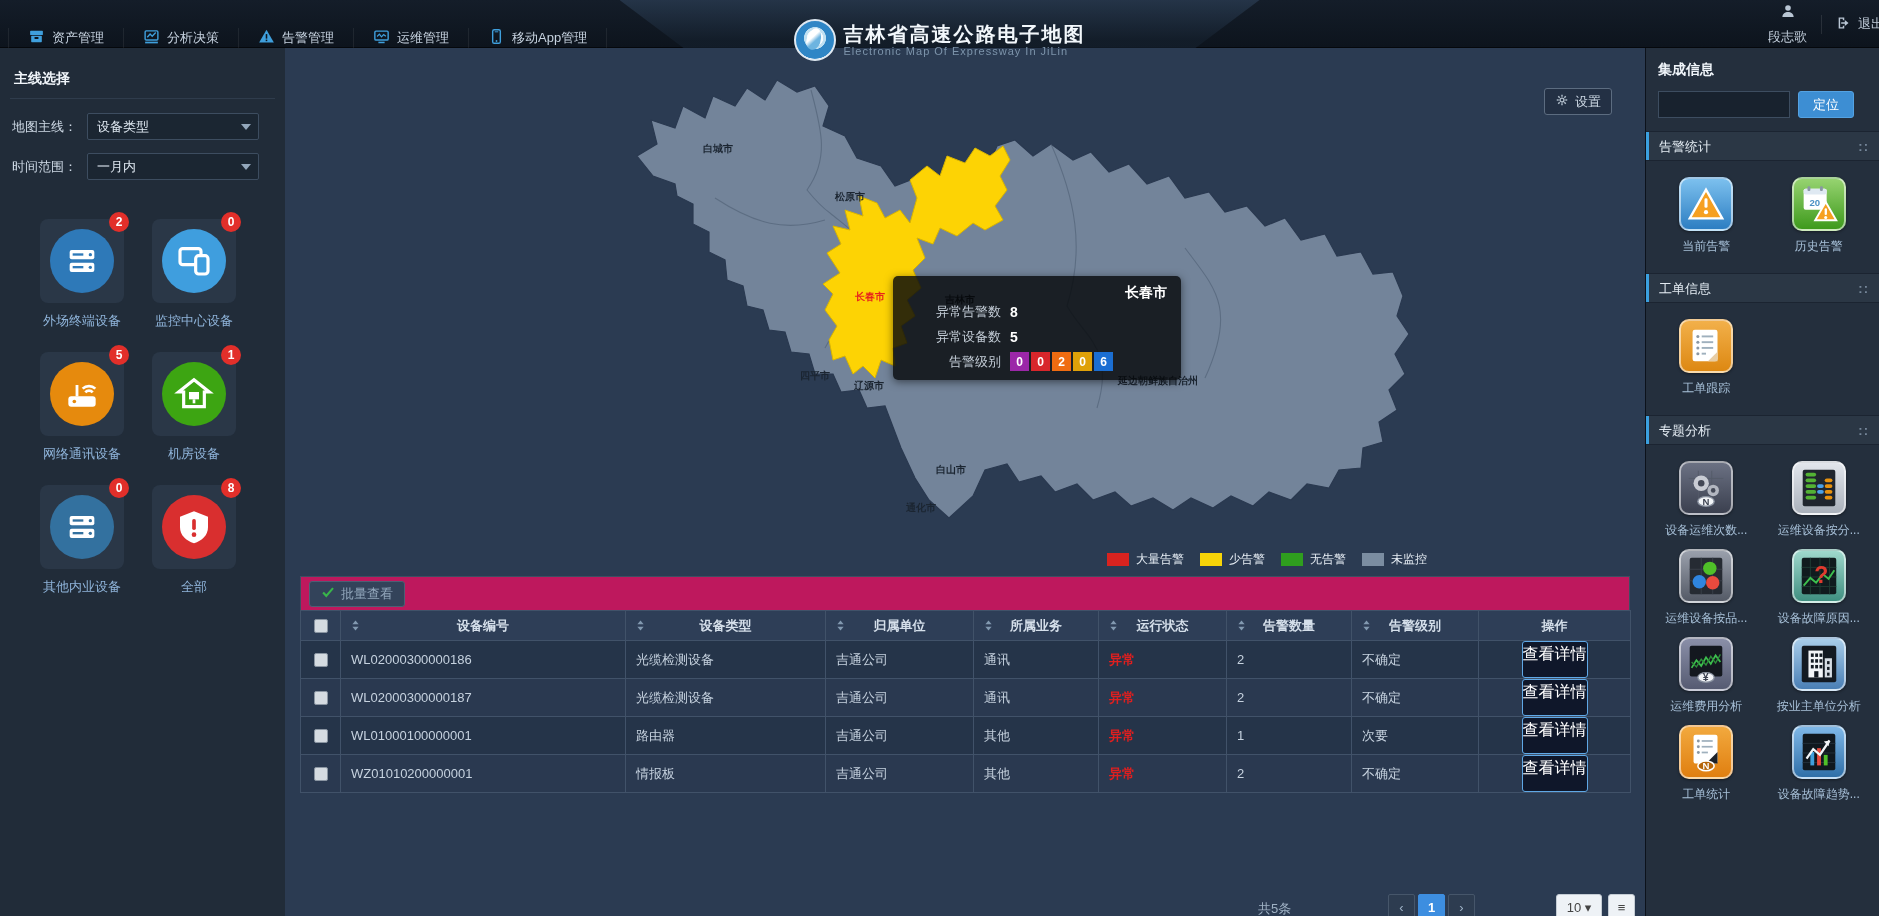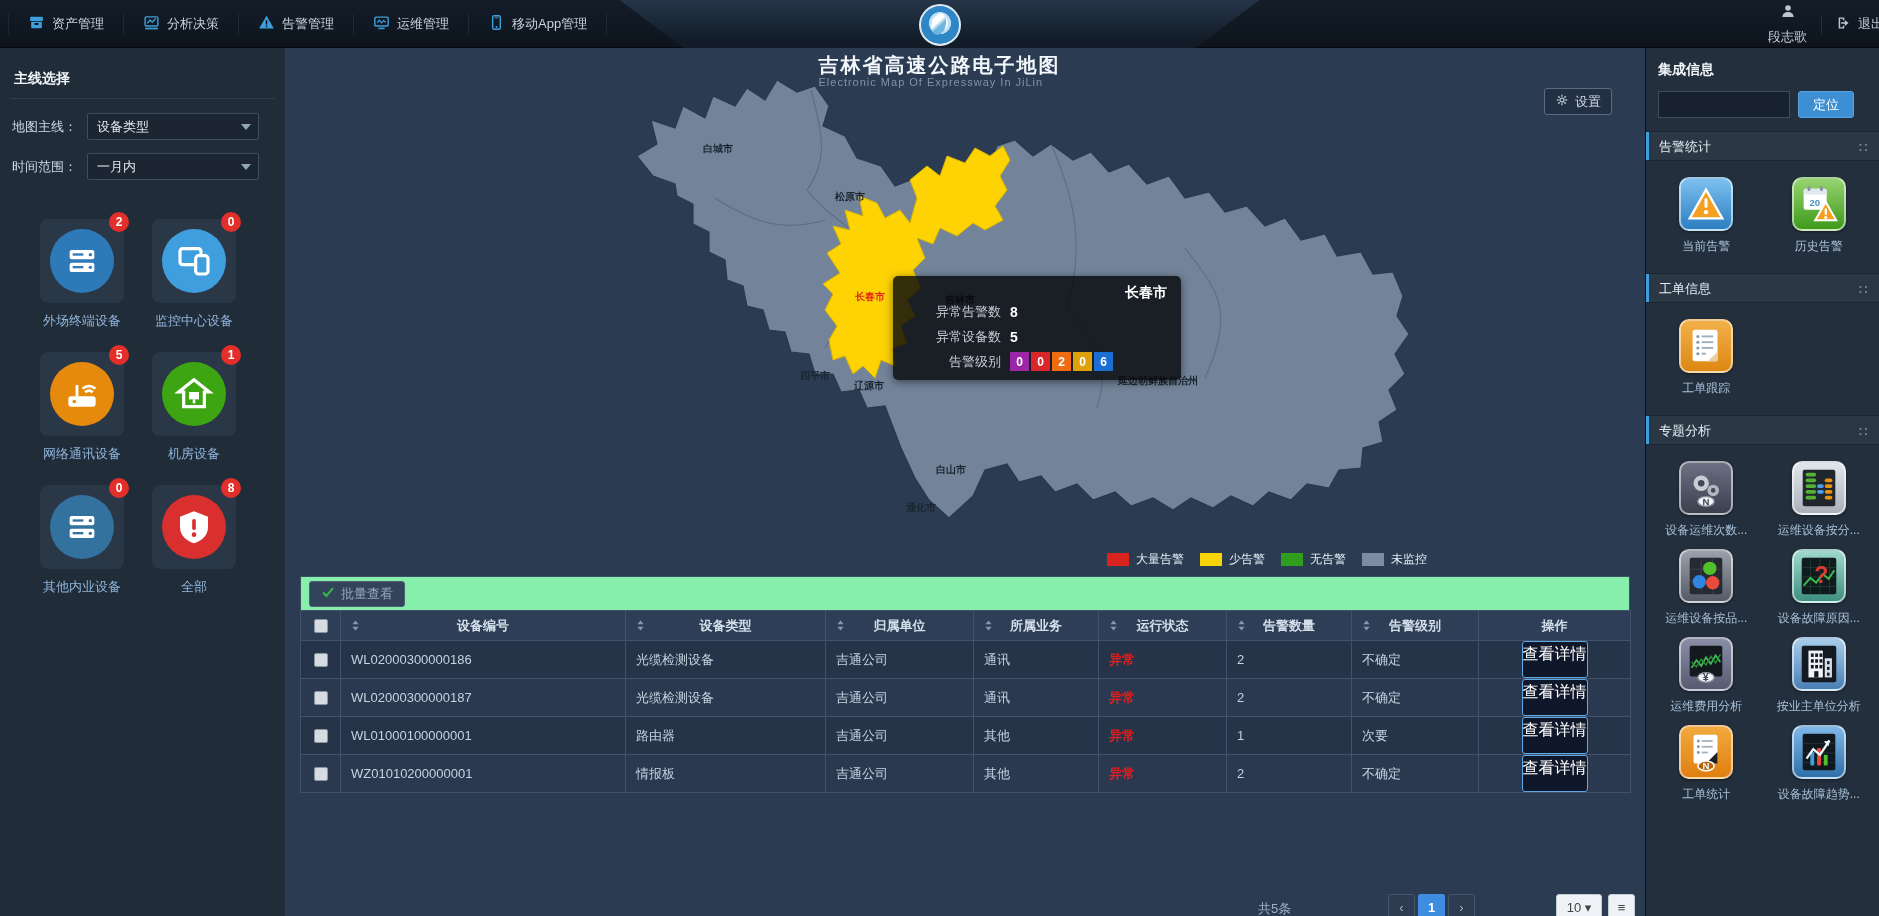--- a/index.html
+++ b/index.html
@@ -5,27 +5,27 @@
   * { margin:0; padding:0; box-sizing:border-box; }
   html,body { width:1879px; height:916px; overflow:hidden; background:#1a2430;
     font-family:"Liberation Sans","DejaVu Sans",sans-serif; }
   .app { position:relative; width:1879px; height:916px; }
 
   
   header { position:absolute; left:0; top:0; width:100%; height:48px;
     background:linear-gradient(180deg,#141d29 0%,#0d141d 100%); border-bottom:1px solid #05080c; z-index:20; }
   .banner { position:absolute; left:50%; top:0; transform:translateX(-50%); width:640px; height:48px;
     background:linear-gradient(180deg,#2a3c52 0%,#141f2c 85%); clip-path:polygon(0 0,100% 0,90% 100%,10% 100%); opacity:.75; }
-  nav { position:absolute; left:8px; top:0; height:48px; display:flex; align-items:center; }
+  nav { position:absolute; left:8px; top:0; height:48px; display:flex; align-items:flex-end; }
   .nav-item { display:flex; align-items:center; gap:7px; padding:0 19px; color:#c7d3e0; font-size:13px;
     border-right:1px solid rgba(255,255,255,.07); cursor:pointer; }
   .nav-item:first-child { border-left:1px solid rgba(255,255,255,.07); }
   .nav-item svg { width:17px; height:17px; }
-  .title-wrap { position:absolute; left:50%; top:4px; transform:translateX(-50%); height:48px;
-    display:flex; align-items:center; gap:8px;flex-direction:column; }
+  .title-wrap { position:absolute; left:50%; top:16px; transform:translateX(-50%); height:48px;
+    display:flex; align-items:center; gap:8px; }
   .logo { width:42px; height:42px; border-radius:50%; background:radial-gradient(circle at 50% 45%, #f4fafe 0 28%, #bfe0f2 30% 38%, #2f86c6 40% 72%, #eef6fc 74% 100%);
     border:2px solid #dfe9f2; position:relative; flex:none; }
   .logo:after { content:""; position:absolute; left:11px; top:7px; width:14px; height:22px;
     border-radius:50% 50% 50% 50%/60% 60% 40% 40%; background:linear-gradient(120deg,#ffffff 40%,#6db4e0 60%); transform:rotate(18deg); }
   .title { color:#f2f7fb; font-size:20px; font-weight:bold; letter-spacing:2px; line-height:22px; }
   .subtitle { color:#7d94ab; font-size:11px; letter-spacing:1px; }
   .user-area { position:absolute; right:0; top:0; height:48px; display:flex; align-items:center; color:#c2cedb; font-size:13px; }
   .user { display:flex; align-items:center; gap:6px; padding:0 14px; cursor:pointer;flex-direction:column; }
   .logout { display:flex; align-items:center; gap:6px; padding:0 0 0 14px; border-left:1px solid rgba(255,255,255,.1);
     width:58px; overflow:hidden; white-space:nowrap; cursor:pointer; }
@@ -71,21 +71,21 @@
     display:flex; align-items:center; justify-content:center; }
   .settings-btn { position:absolute; right:33px; top:40px; height:27px; padding:0 10px; display:flex; align-items:center; gap:6px;
     background:rgba(20,30,44,.35); border:1px solid #5c6c80; border-radius:3px; color:#cdd8e4; font-size:13px; cursor:pointer; }
   .settings-btn svg { width:14px; height:14px; }
   .legend { position:absolute; left:822px; top:503px; display:flex; align-items:center; gap:16px; z-index:2; }
   .legend-item { display:flex; align-items:center; gap:7px; color:#e6edf4; font-size:12px; }
   .legend-swatch { width:22px; height:13px; }
 
   
   .table-panel { position:absolute; left:15px; top:528px; width:1330px; }
-  .table-toolbar { height:34px; background:#86efac; border:1px solid #3e4e62; border-bottom:none;
+  .table-toolbar { height:34px; background:#be185d; border:1px solid #3e4e62; border-bottom:none;
     display:flex; align-items:center; padding:0 8px; }
   .batch-btn { display:flex; align-items:center; gap:6px; height:26px; padding:0 11px; background:#33435a;
     border:1px solid #4d5f75; border-radius:3px; color:#93a7bc; font-size:13px; cursor:pointer; }
   .batch-btn svg { width:14px; height:14px; }
   table { width:1330px; border-collapse:collapse; table-layout:fixed; }
   th,td { border:1px solid #415269; font-size:13px; height:32px; padding:0 10px; overflow:hidden; white-space:nowrap; }
   thead th { position:relative; height:30px; background:#2e3e57; color:#d5dfea; font-weight:bold; text-align:center; }
   thead th .sort { position:absolute; left:7px; top:7px; width:15px; height:15px; cursor:pointer; }
   tbody tr:nth-child(odd) td { background:#253449; }
   tbody tr:nth-child(even) td { background:#2a3950; }

